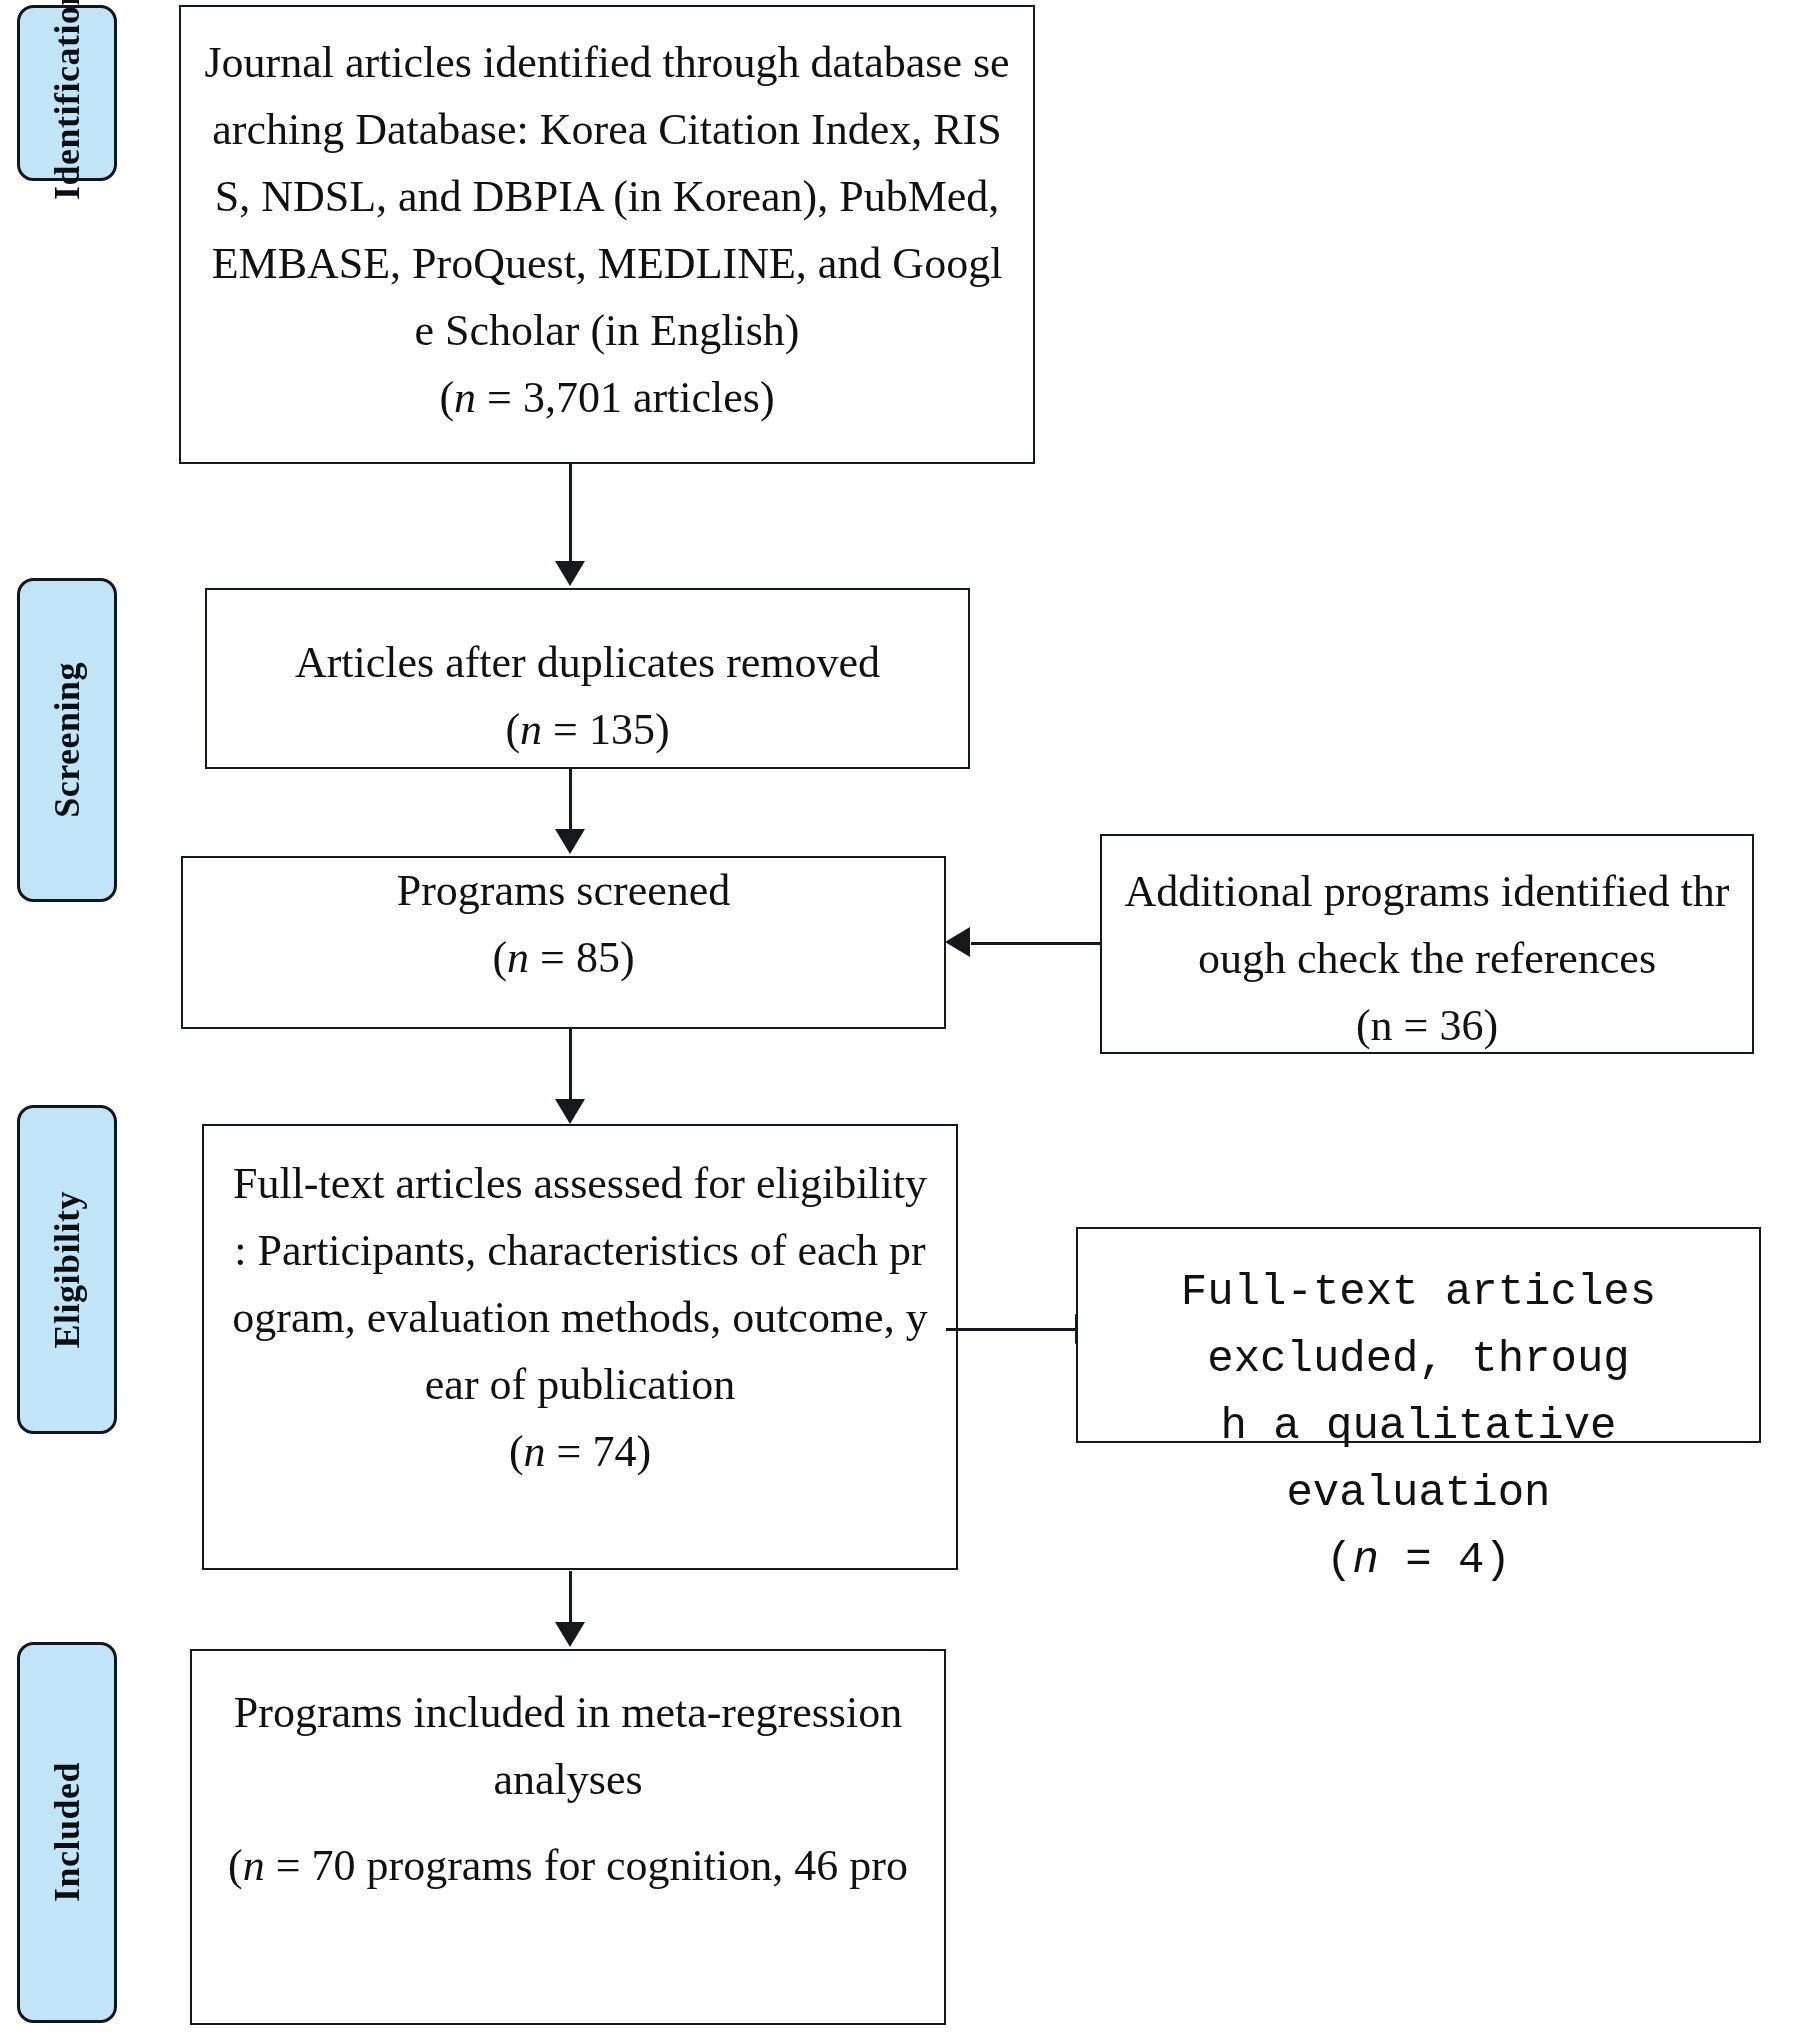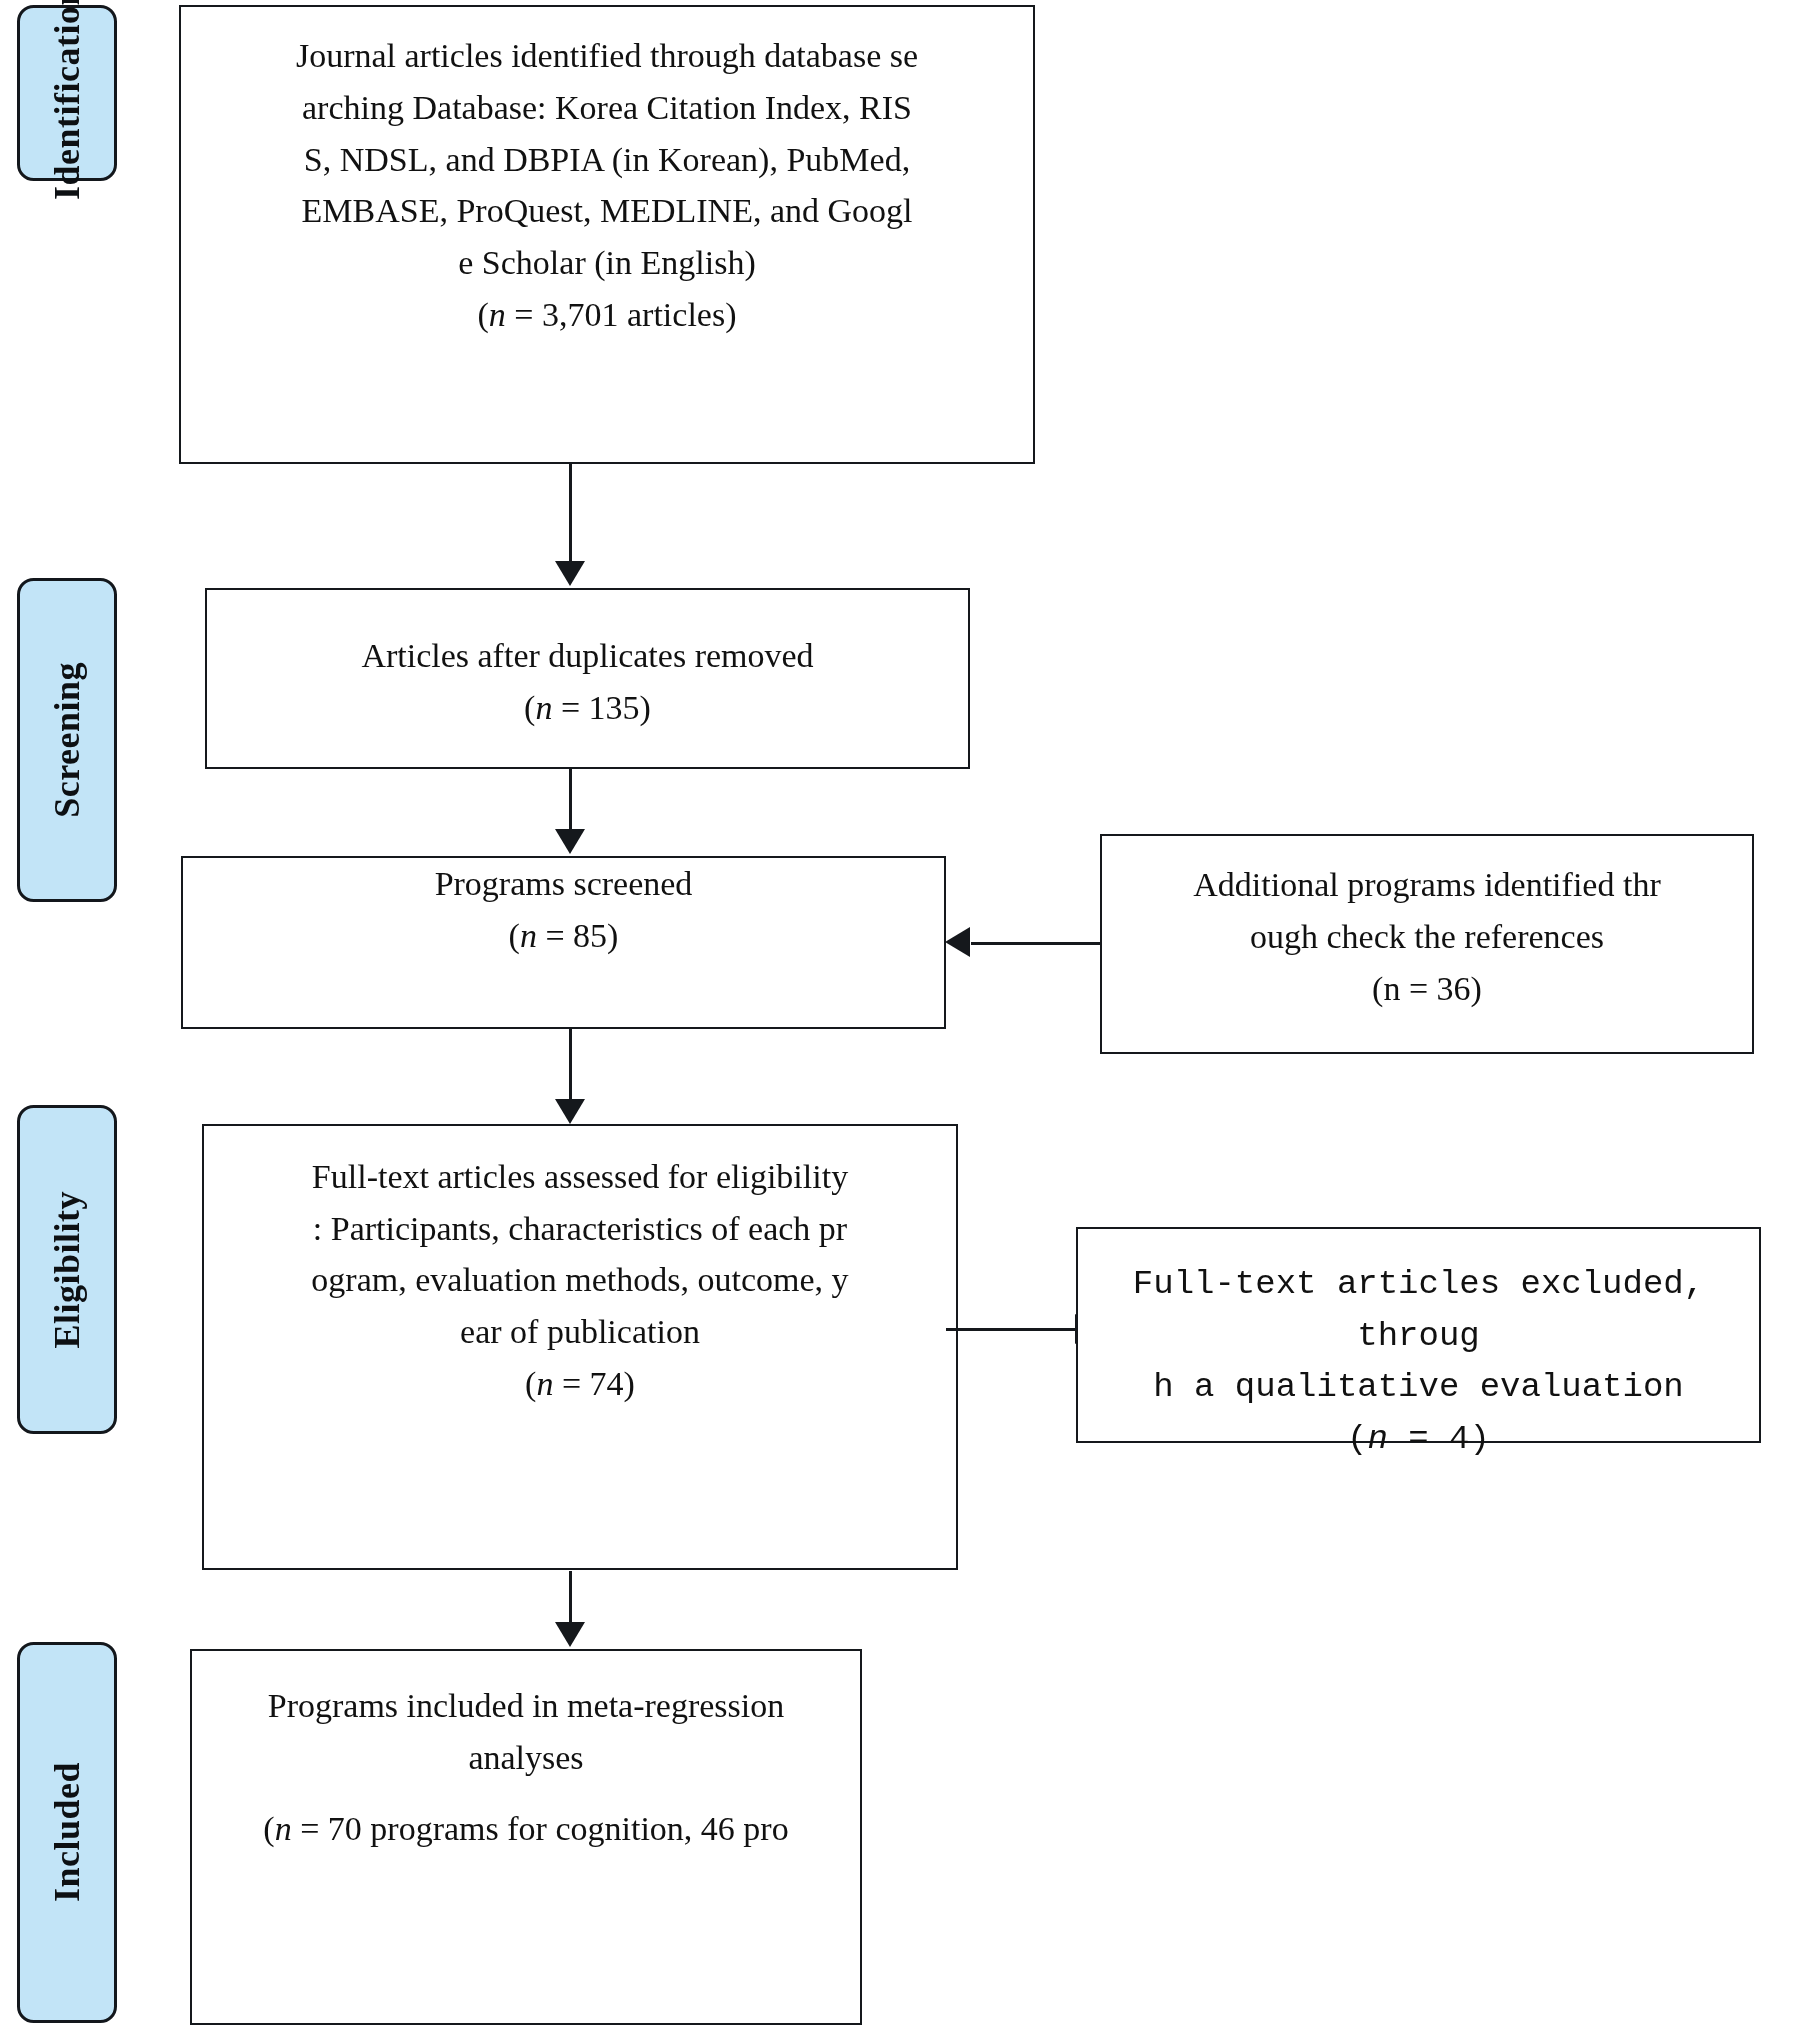--- a/index.html
+++ b/index.html
@@ -36,21 +36,21 @@
     background:#ffffff;
     border:2.9px solid #15181c;
     box-sizing:border-box;
     display:flex;
     align-items:flex-start;
     justify-content:center;
   }
   .box-inner{
     width:100%;
     text-align:center;
-    font-size:34px;
+    font-size:44px;
     line-height:1.52;
     padding:0 10.7px;
     box-sizing:border-box;
   }
   .box-inner .ln{display:block;}
   .box-inner .gap{display:block;height:19.5px;}
   i.n{font-style:italic;}
 
   
   .vline{position:absolute;background:#15181c;width:3.4px;}
@@ -160,21 +160,21 @@
     <div class="box-inner" style="padding-top:30px;">
       <span class="ln">Full-text articles excluded, throug</span>
       <span class="ln">h a qualitative evaluation</span>
       <span class="ln"><span>(</span><i class="n">n</i><span> = 4)</span></span>
     </div>
   </div>
 
   <div class="vline" style="left:569px;top:1571px;height:53px;"></div>
   <div class="arrow-down" style="left:555px;top:1622px;"></div>
 
-  <div class="box" style="left:190px;top:1649px;width:672px;height:376px;justify-content:center;">
+  <div class="box" style="left:190px;top:1649px;width:756px;height:376px;justify-content:center;">
     <div class="box-inner" style="padding-top:29px;">
       <span class="ln">Programs included in meta-regression</span>
       <span class="ln">analyses</span>
       <span class="gap"></span>
       <span class="ln"><span>(</span><i class="n">n</i><span> = 70 programs for cognition, 46 pro</span></span>
     </div>
   </div>
 
 </div>
 

